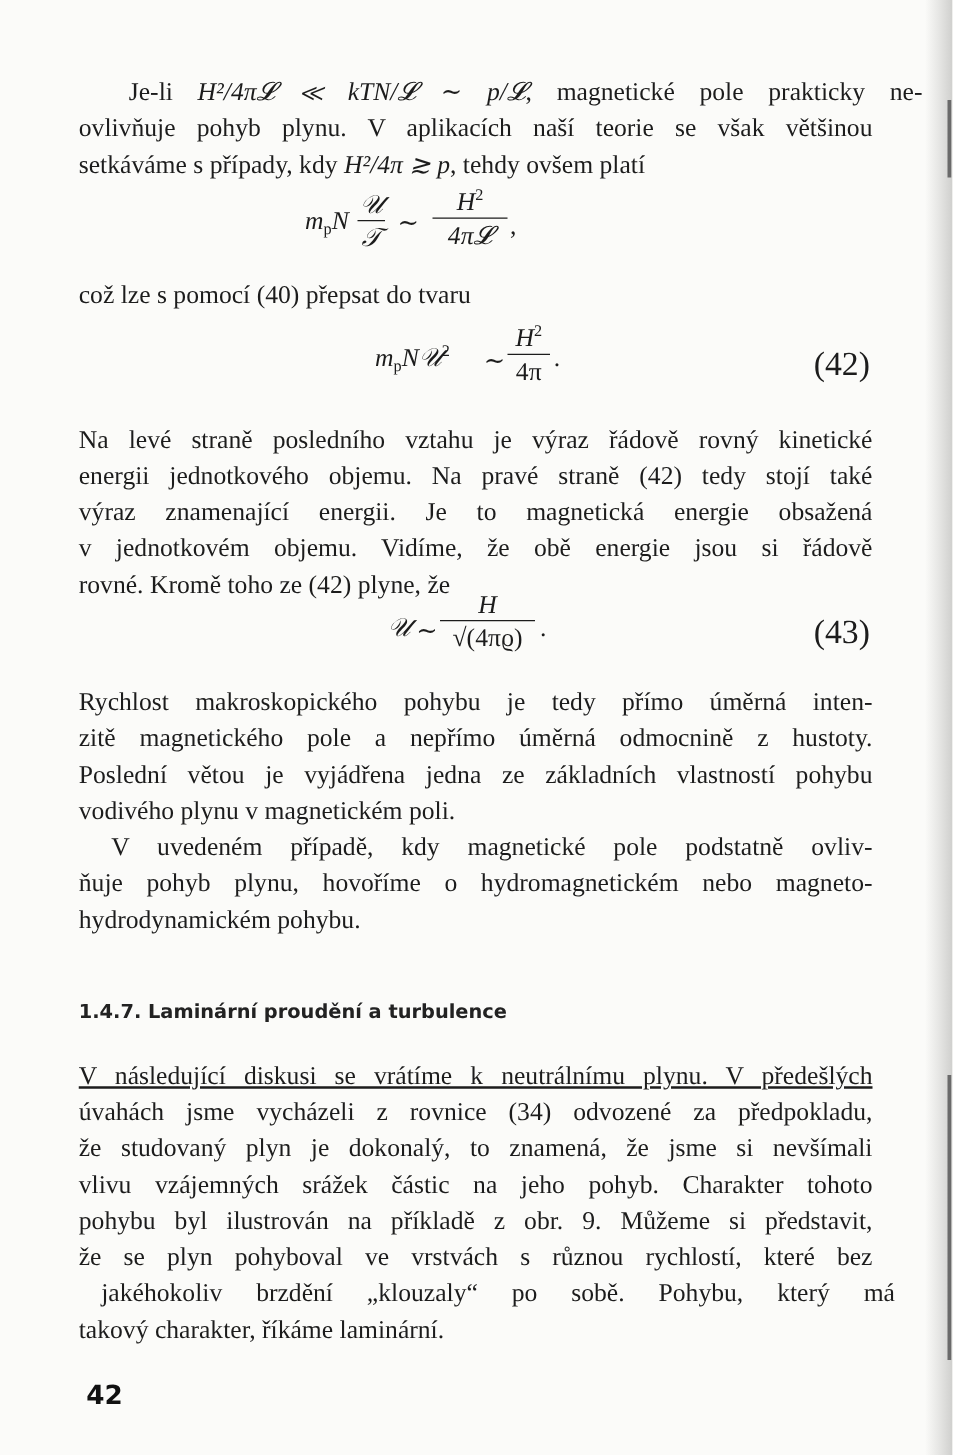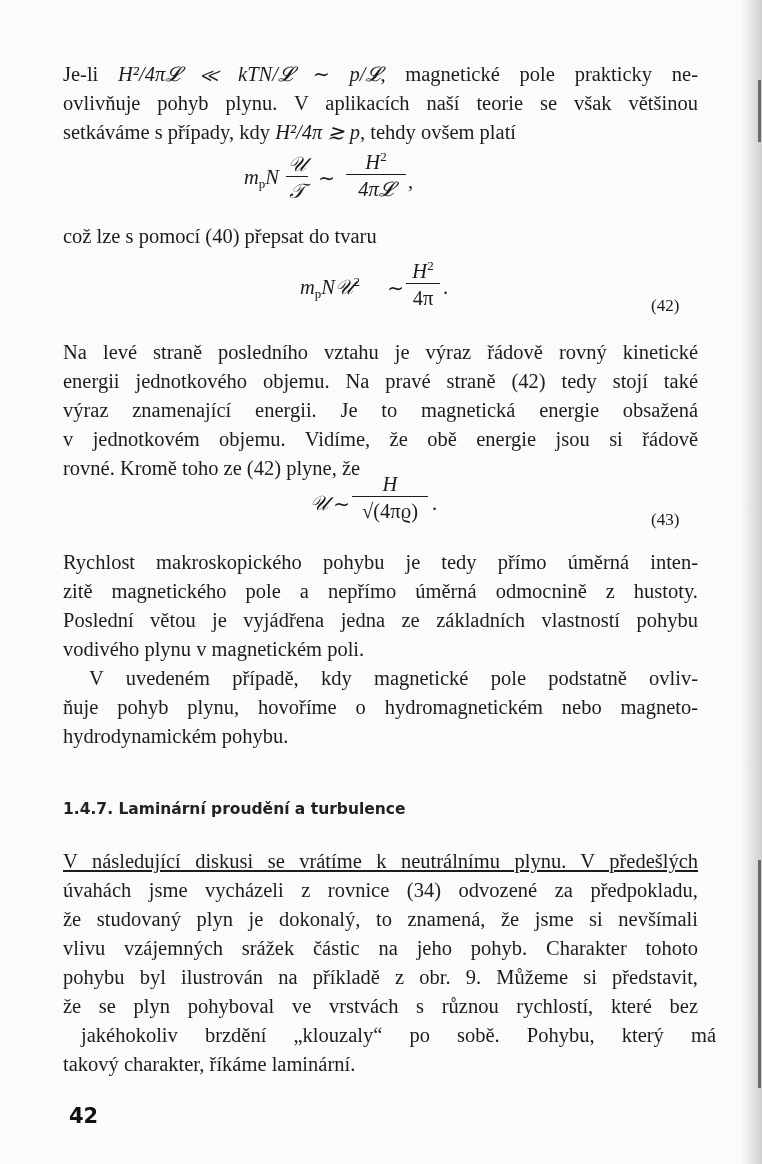--- a/index.html
+++ b/index.html
@@ -8,38 +8,38 @@
   .edge { position:absolute; right:0; top:0; width:22px; height:1164px;
           background:linear-gradient(to right, rgba(250,250,248,0) 0%, #e2e2e0 60%, #cfcfcd 100%); }
   .edge-mark { position:absolute; right:1px; width:3px; background:#6a6a6a; }
   .line { position:absolute; left:63px; width:635px; font-size:20.5px; line-height:29px; white-space:nowrap; }
   .just { text-align:justify; text-align-last:justify; }
   .indent { padding-left:26px; box-sizing:border-box; }
   .eq { position:absolute; font-size:20.5px; font-style:italic; }
   .frac { position:absolute; text-align:center; }
   .frac .num { display:block; padding:0 2px; border-bottom:1.4px solid #1c1c1c; line-height:24px; }
   .frac .den { display:block; line-height:24px; padding-top:2px; }
-  .eqnum { position:absolute; font-size:17px; font-style:normal;margin-top:20px; }
+  .eqnum { position:absolute; font-size:27px; font-style:normal; }
   .heading { position:absolute; left:63px; top:800px; font-family:"DejaVu Sans", sans-serif; font-weight:bold;
              font-size:15.5px; color:#222; }
   .pagenum { position:absolute; left:69px; top:1104px; font-family:"DejaVu Sans", sans-serif; font-weight:bold;
              font-size:21px; color:#111; }
   .it { font-style:italic; }
   .up { font-style:normal; }
   sup { font-size:13px; vertical-align:8px; line-height:0; }
   sub { font-size:13px; vertical-align:-4px; line-height:0; font-style:normal; }
 </style>
 </head>
 <body>
 
 <div class="edge"></div>
 <div class="edge-mark" style="top:80px;height:62px;"></div>
 <div class="edge-mark" style="top:860px;height:228px;"></div>
 
-<div class="line just" style="top:60px;"><span>Je-li </span><span class="it">H²/4π𝓛 ≪ kTN/𝓛 ∼ p/𝓛</span><span>, magnetické pole prakticky ne-</span></div>
+<div class="line just" style="top:60px;margin-left:40px;"><span>Je-li </span><span class="it">H²/4π𝓛 ≪ kTN/𝓛 ∼ p/𝓛</span><span>, magnetické pole prakticky ne-</span></div>
 <div class="line just" style="top:89px;">ovlivňuje pohyb plynu. V aplikacích naší teorie se však většinou</div>
 <div class="line" style="top:118px;"><span>setkáváme s případy, kdy </span><span class="it">H²/4π ≳ p</span><span>, tehdy ovšem platí</span></div>
 
 <div class="eq" style="left:244px;top:166px;"><span>m</span><sub>p</sub><span>N</span></div>
 <div class="frac eq" style="left:286px;top:152px;width:22px;">
     <span class="num">𝒰</span>
     <span class="den">𝒯</span>
   </div>
 <div class="eq up" style="left:318px;top:166px;">∼</div>
 <div class="frac eq" style="left:346px;top:150px;width:60px;">

